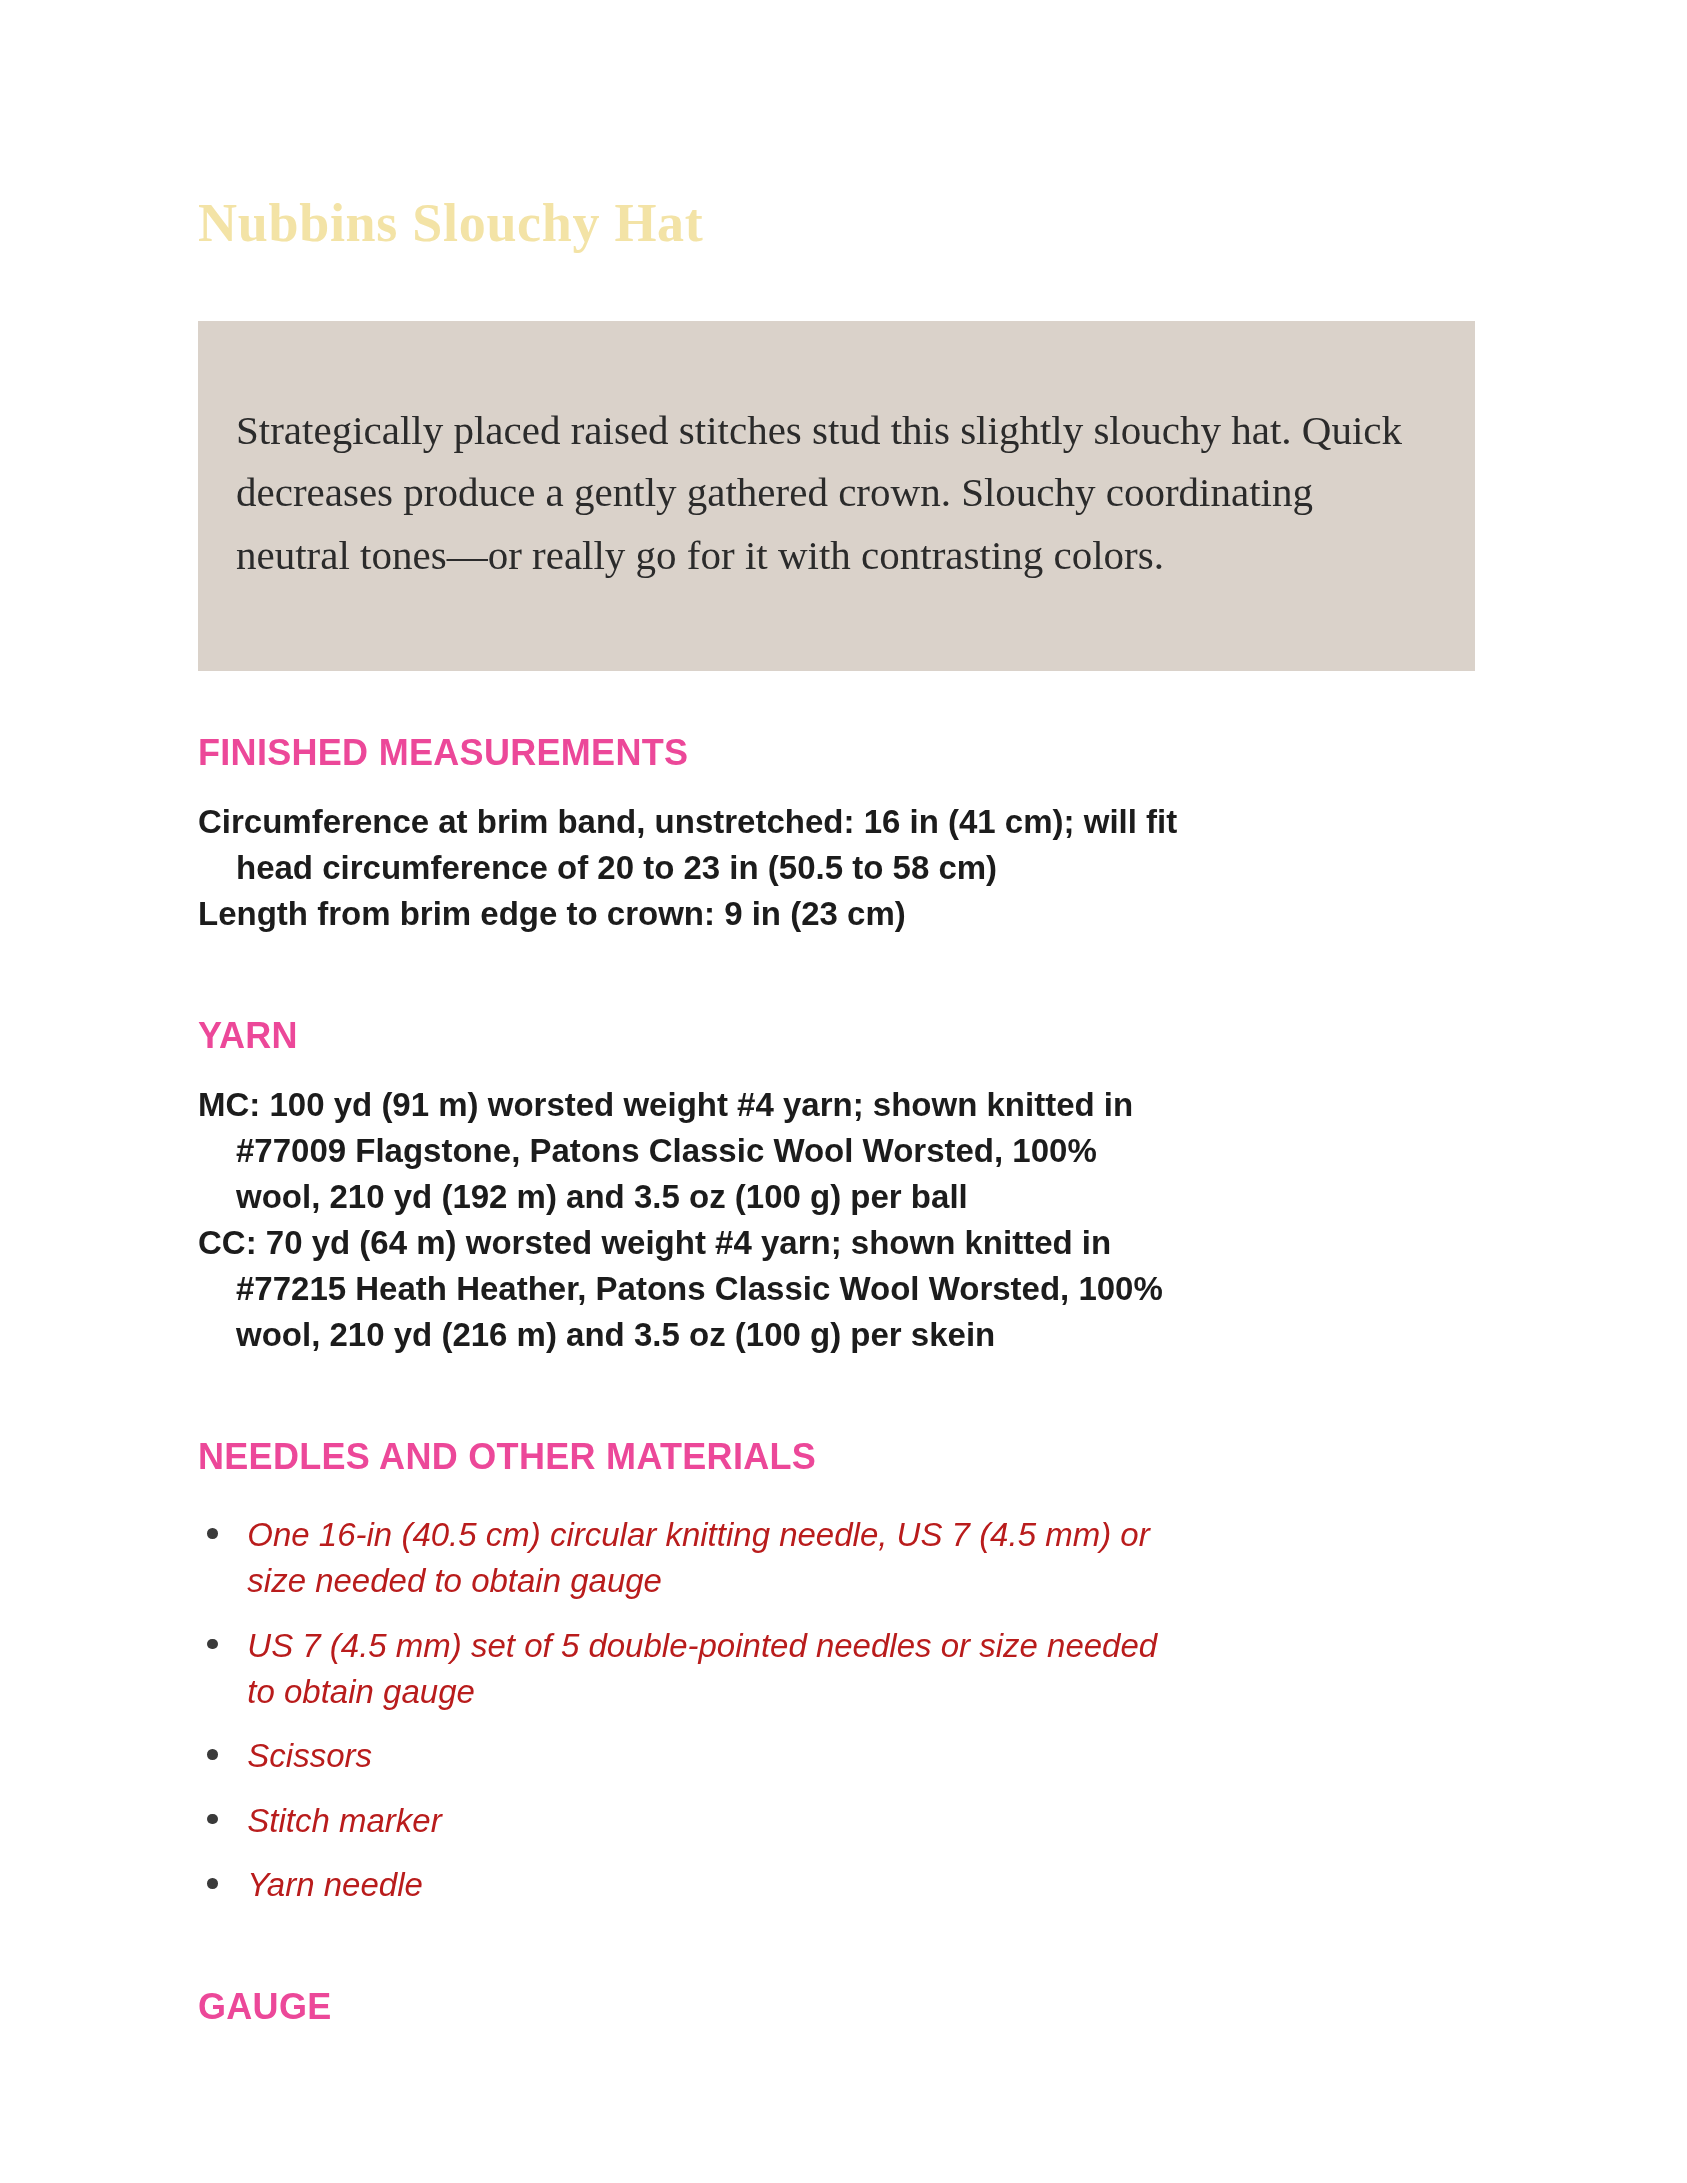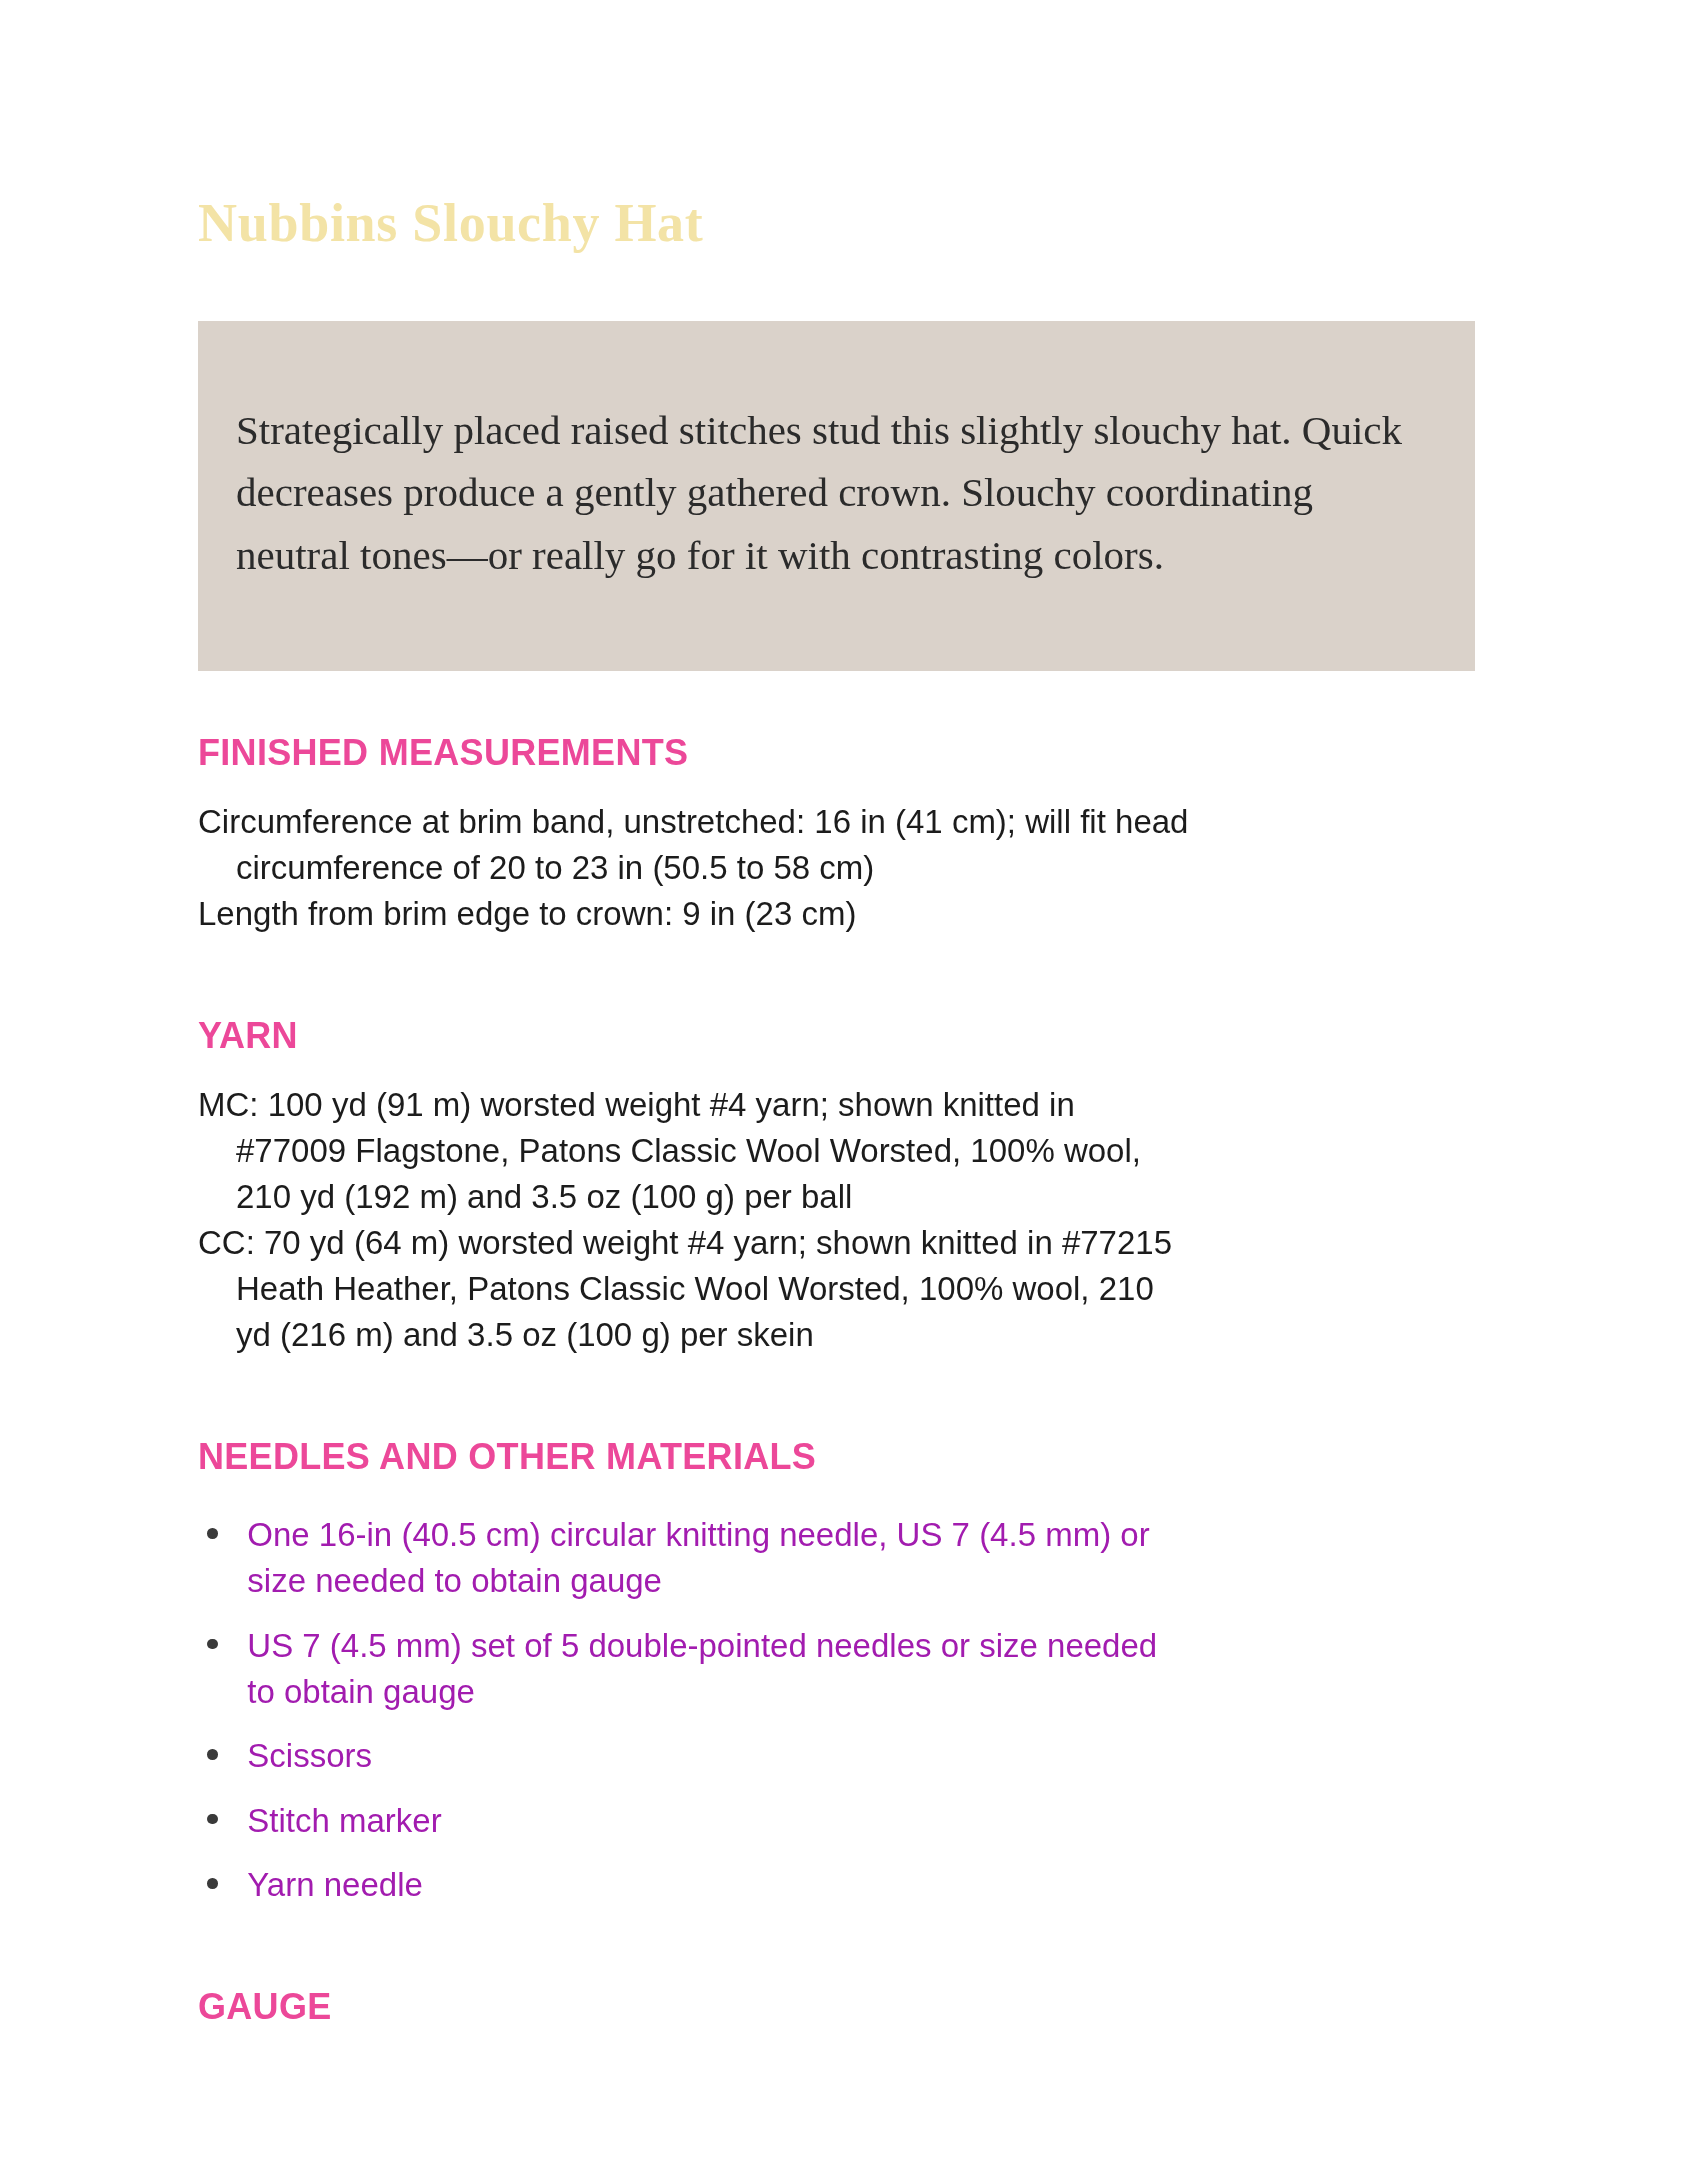--- a/index.html
+++ b/index.html
@@ -67,36 +67,38 @@
   .body-block {
     max-width: 1244px;
   }
   .hang {
     font-size: 33px;
     line-height: 46px;
     color: #1c1c1c;
     margin: 0;
     padding-left: 38px;
     text-indent: -38px;
+    font-weight: bold;
   }
 
   
   ul.bullet-list {
     list-style: none;
     margin: 34px 0 0 0;
     padding: 0 0 0 9.3px;
     max-width: 1244px;
   }
   ul.bullet-list li {
     position: relative;
     padding-left: 40px;
     font-size: 33px;
     line-height: 46px;
     margin-bottom: 18.5px;
-    color: #a21caf;
+    color: #b91c1c;
+    font-style: italic;
   }
   ul.bullet-list li .bullet-dot {
     position: absolute;
     left: 0;
     top: 16px;
     width: 10.6px;
     height: 10.6px;
     border-radius: 50%;
     background: #3a3a3a;
   }

